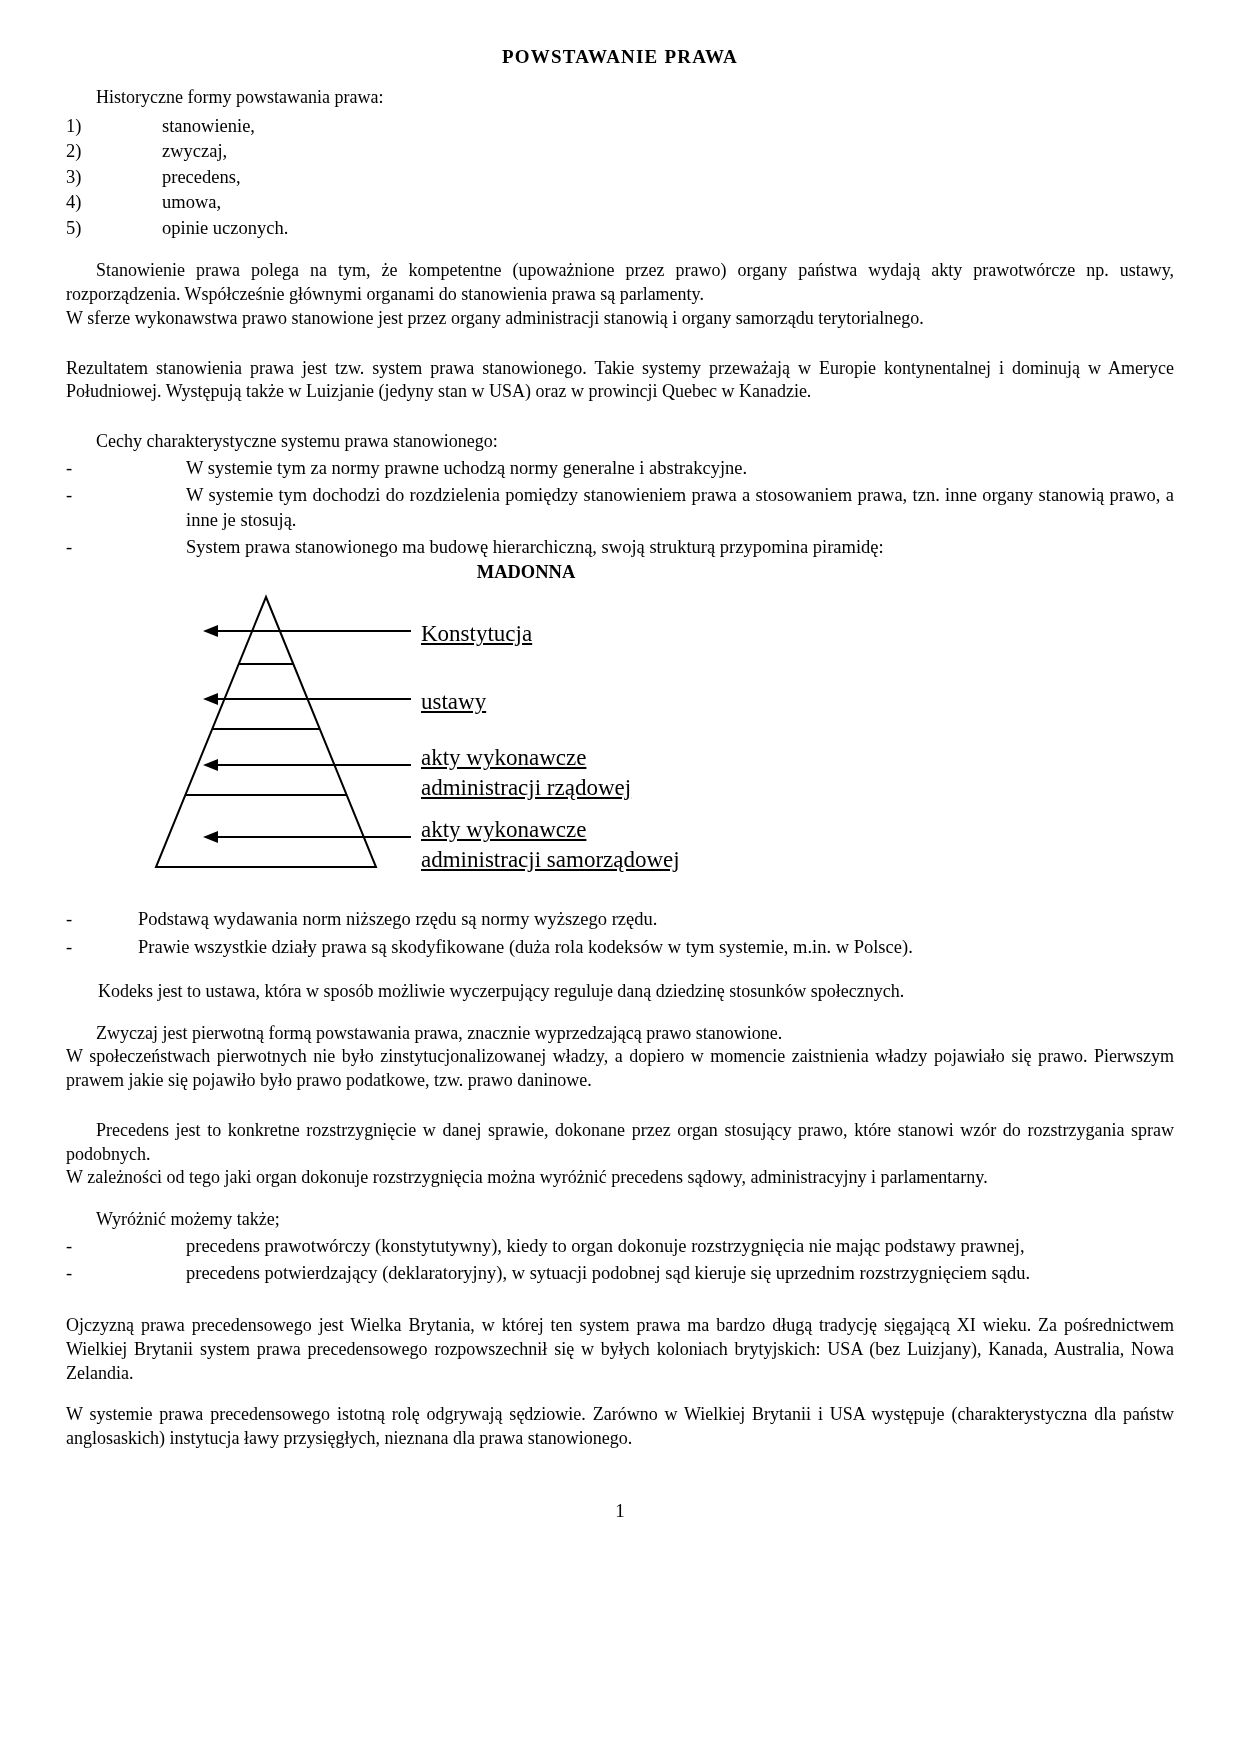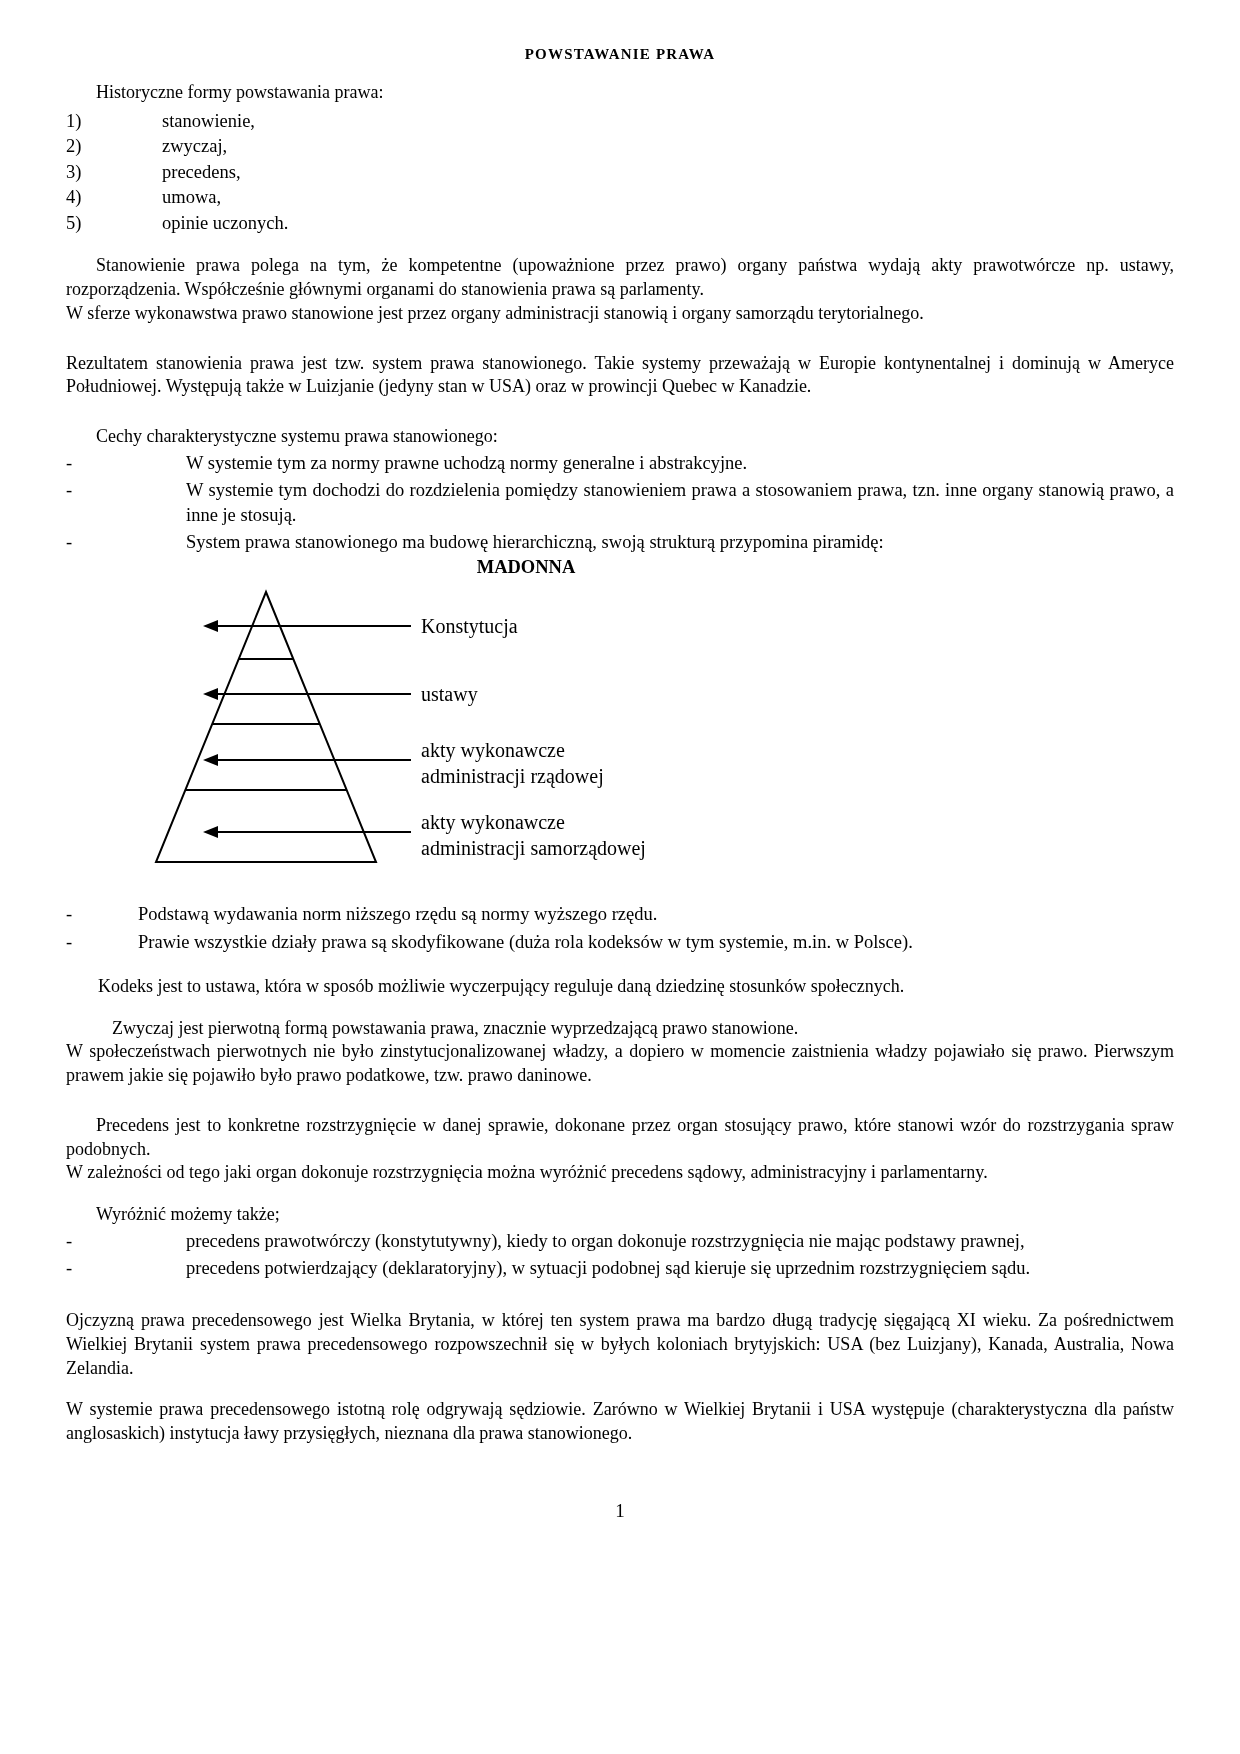--- a/index.html
+++ b/index.html
@@ -23,21 +23,21 @@
   }
   .content {
     position: absolute;
     left: 66px;
     top: 46px;
     width: 1108px;
   }
   .doc-title {
     text-align: center;
     font-weight: bold;
-    font-size: 15px;
+    font-size: 19px;
     letter-spacing: 1.2px;
     margin: 0 0 18px 0;
   }
   p {
     margin: 0;
     font-size: 18px;
     line-height: 1.32;
   }
   .indent {
     text-indent: 30px;
@@ -99,24 +99,25 @@
 
   .figure {
     position: relative;
     width: 1108px;
     height: 300px;
     margin-top: 4px;
   }
   .figure svg { position: absolute; left: 0; top: 0; }
   .fig-label {
     position: absolute;
-    font-size: 20px;
+    font-size: 23px;
     font-family: "Liberation Serif", serif;
     line-height: 1.28;
     white-space: pre;
+    text-decoration: underline;
   }
   .page-number {
     position: absolute;
     left: 0;
     right: 0;
     top: 1500px;
     text-align: center;
     font-size: 19px;
   }
 </style>
@@ -229,21 +230,21 @@
 
     <div class="gap-m"></div>
 
     <p class="just">
       <span class="b" style="margin-left:32px;">Kodeks</span><span> jest to ustawa, która w sposób możliwie wyczerpujący reguluje daną dziedzinę stosunków społecznych.</span>
     </p>
 
     <div class="gap-m"></div>
 
     <p class="just">
-      <span class="b" style="margin-left:46px;">Zwyczaj</span><span> jest pierwotną formą powstawania prawa, znacznie wyprzedzającą prawo stanowione.</span>
+      <span class="b" style="margin-left:30px;">Zwyczaj</span><span> jest pierwotną formą powstawania prawa, znacznie wyprzedzającą prawo stanowione.</span>
     </p>
     <p class="just">W społeczeństwach pierwotnych nie było zinstytucjonalizowanej władzy, a dopiero w momencie zaistnienia władzy pojawiało się prawo. Pierwszym prawem jakie się pojawiło było prawo podatkowe, tzw. prawo daninowe.</p>
 
     <div class="gap-l"></div>
 
     <p class="just">
       <span class="b" style="margin-left:30px;">Precedens</span><span> jest to konkretne rozstrzygnięcie w danej sprawie, dokonane przez organ stosujący prawo, które stanowi wzór do rozstrzygania spraw podobnych.</span>
     </p>
     <p class="just">W zależności od tego jaki organ dokonuje rozstrzygnięcia można wyróżnić precedens sądowy, administracyjny i parlamentarny.</p>
 

